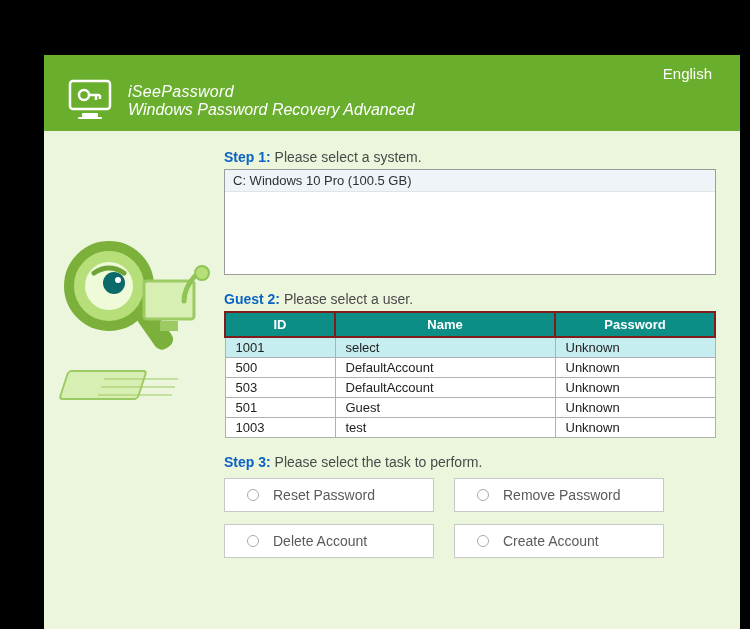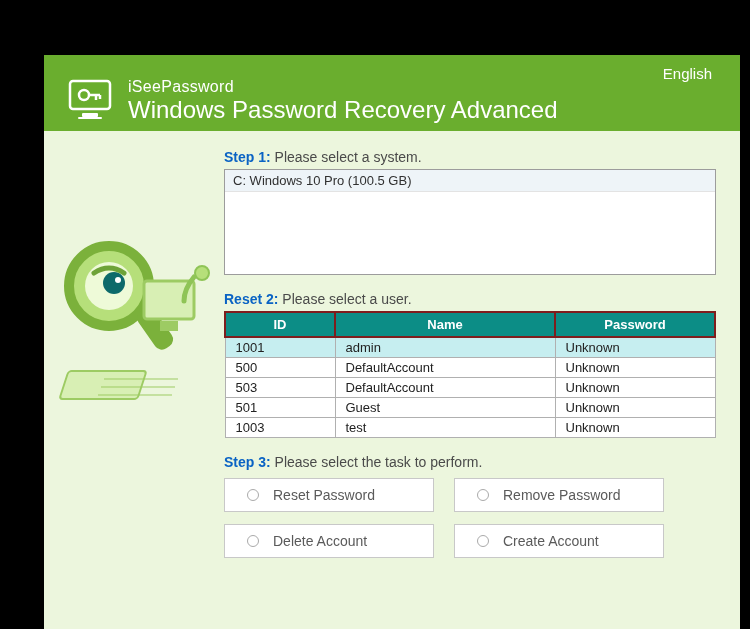--- a/index.html
+++ b/index.html
@@ -21,24 +21,24 @@
       padding: 14px 22px 4px 22px;
       position: relative;
     }
     .lang {
       position: absolute;
       top: 10px; right: 28px;
       font-size: 15px;
       color: #fff;
       cursor: pointer;
     }
-    .brand { display: flex; align-items: center; gap: 14px; margin-top: 6px; }
+    .brand { display: flex; align-items: center; gap: 14px; margin-top: 6px; font-style: italic; }
     .logo-box { flex: 0 0 auto; }
     .brand-text .small { font-size: 16px; font-weight: 400; letter-spacing: .3px; }
-    .brand-text .big { font-size: 24px; font-weight: 400; }
+    .brand-text .big { font-size: 16px; font-weight: 400; }
 
     
     .body { display: flex; flex: 1; }
     .sidebar {
       width: 180px;
       padding-top: 100px;
       display: flex;
       justify-content: center;
       align-items: flex-start;
     }
@@ -169,34 +169,34 @@
         <div class="step-label">
           <span class="step-num">Step 1:</span><span> Please select a system.</span>
         </div>
         <div class="system-list">
           <div class="system-item">C: Windows 10 Pro (100.5 GB)</div>
         </div>
       </div>
 
       <div class="section">
         <div class="step-label">
-          <span class="step-num">Reset 2:</span><span> Please select a user.</span>
+          <span class="step-num">Guest 2:</span><span> Please select a user.</span>
         </div>
         <table class="user-table">
           <thead>
             <tr>
               <th style="width:110px">ID</th>
               <th>Name</th>
               <th style="width:160px">Password</th>
             </tr>
           </thead>
           <tbody>
             <tr class="selected">
               <td>1001</td>
-              <td>admin</td>
+              <td>select</td>
               <td>Unknown</td>
             </tr>
             <tr>
               <td>500</td>
               <td>DefaultAccount</td>
               <td>Unknown</td>
             </tr>
             <tr>
               <td>503</td>
               <td>DefaultAccount</td>

